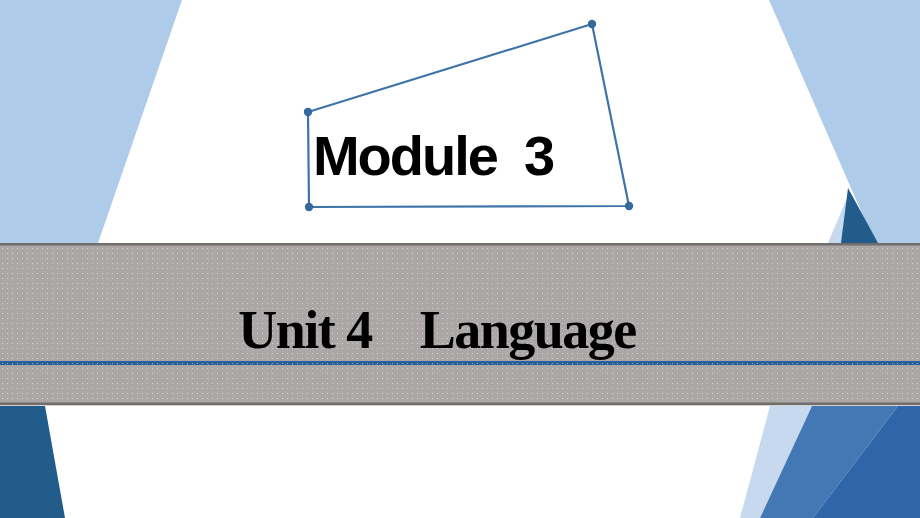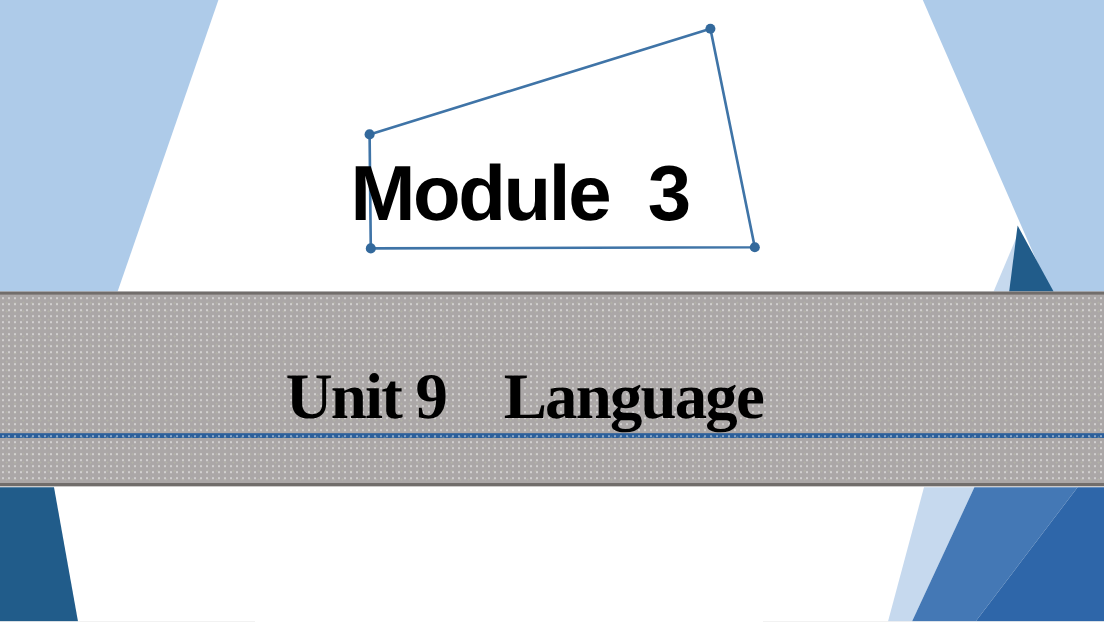--- a/index.html
+++ b/index.html
@@ -22,21 +22,21 @@
     background-position:0 0, 2px 3px;
     pointer-events:none;
   }
 
   .module-title{
     position:absolute;
     left:433px;top:127px;
     transform:translateX(-50%);
     font-family:"Liberation Sans", sans-serif;
     font-weight:700;
-    font-size:65px;
+    font-size:56px;
     letter-spacing:-2px;
     line-height:1.05;
     color:#000;
     white-space:pre;
   }
   .unit-title{
     position:absolute;
     left:437px;top:302px;
     transform:translateX(-50%);
     font-family:"Liberation Serif", serif;
@@ -75,15 +75,15 @@
     <circle cx="308" cy="112" r="4.2" fill="#33699c"></circle>
     <circle cx="592" cy="24" r="4.2" fill="#33699c"></circle>
     <circle cx="629" cy="206" r="4.2" fill="#33699c"></circle>
     <circle cx="309" cy="207" r="4.2" fill="#33699c"></circle>
   </svg>
 
   <div class="banner-noise"></div>
 
   <div class="module-title">Module  3</div>
 
-  <div class="unit-title">Unit 9    Language</div>
+  <div class="unit-title">Unit 4    Language</div>
 
 </div>
 
 </body></html>

